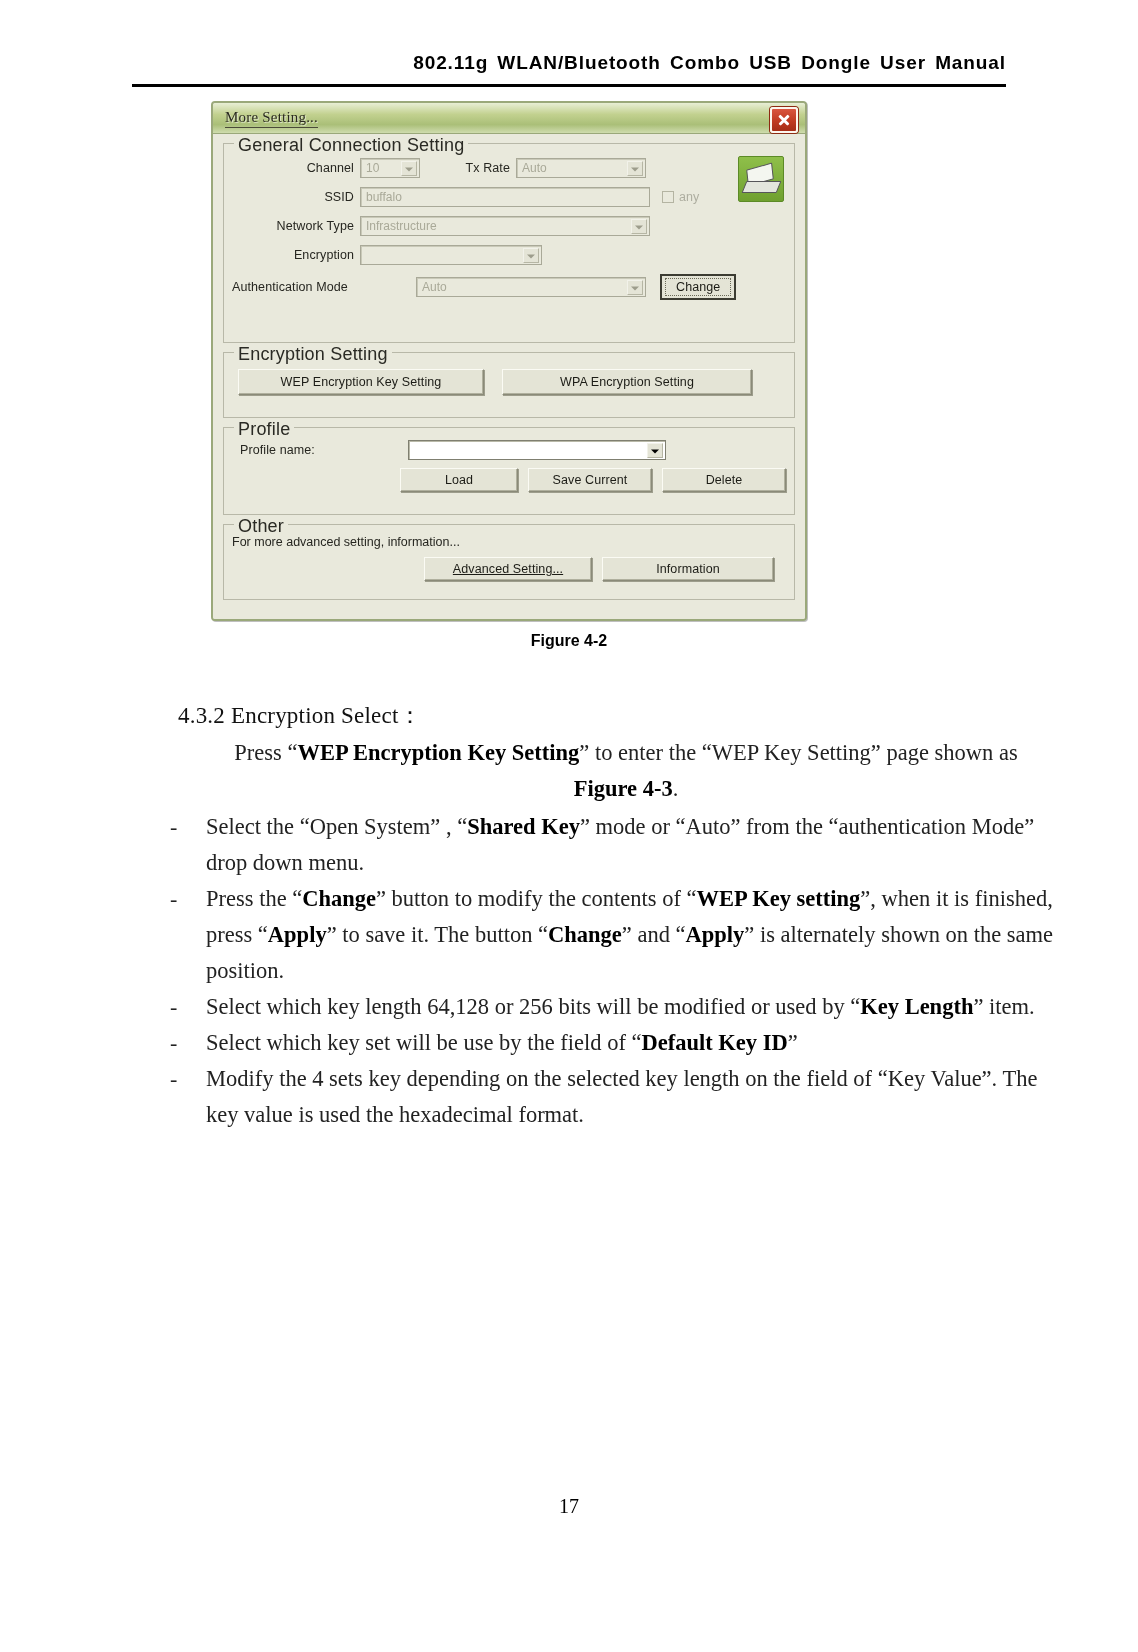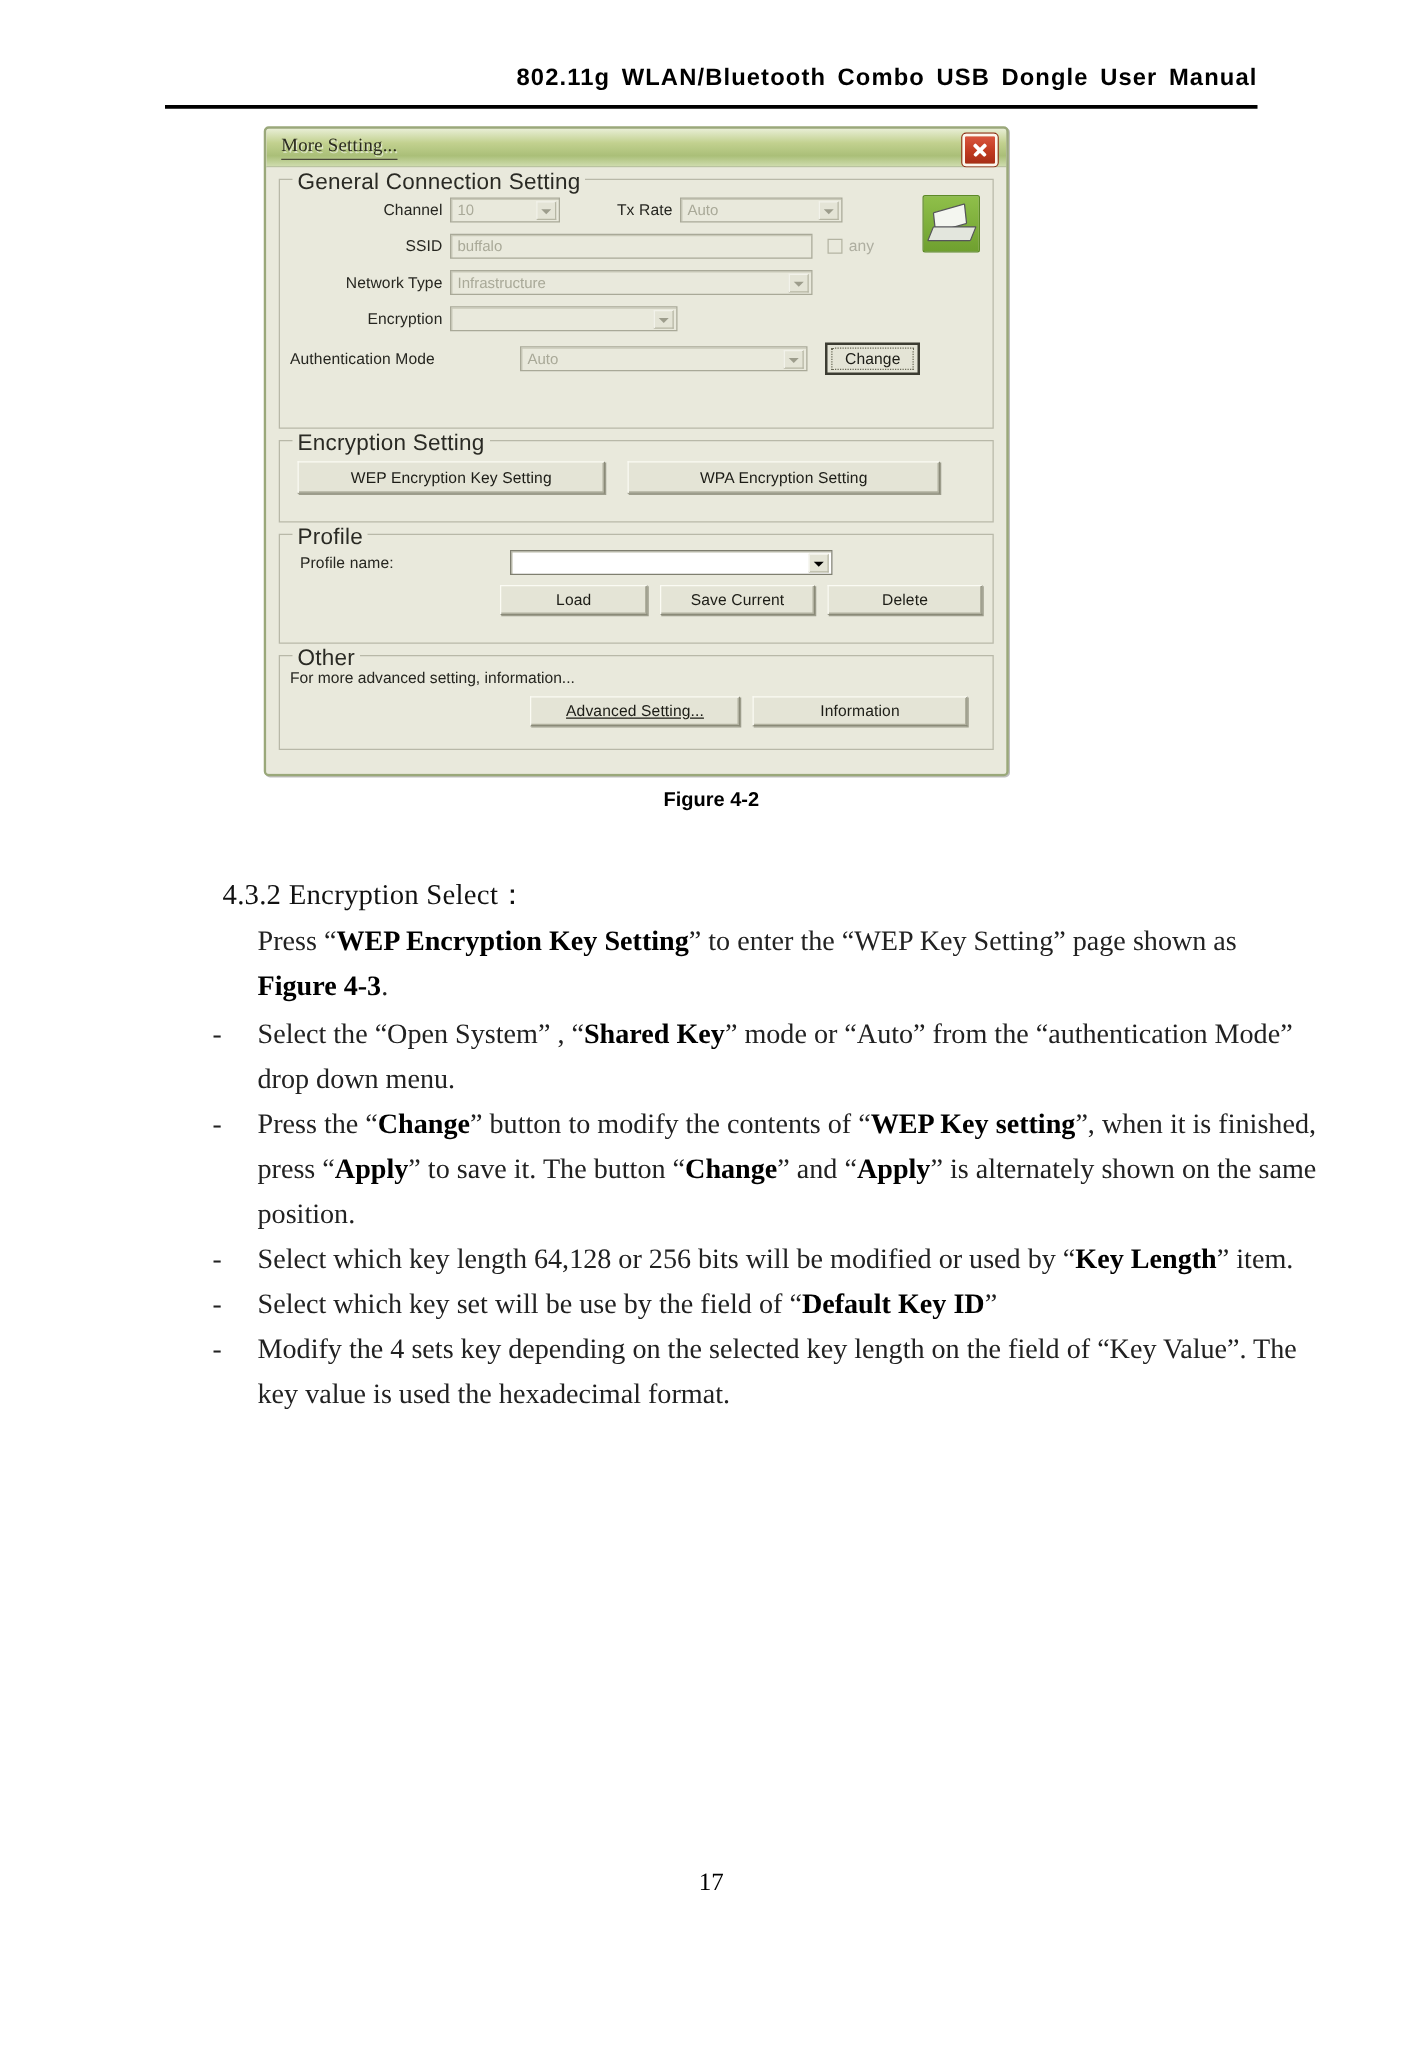--- a/index.html
+++ b/index.html
@@ -331,20 +331,21 @@
     margin: 0 0 4px 10px;
     letter-spacing: 0.2px;
   }
   .lead-para {
     font-family: "Liberation Serif", serif;
     font-size: 22.5px;
     line-height: 36px;
     color: #222;
     margin: 0 0 2px 38px;
     width: 840px;
+    text-align: center;
   }
   .bullets { margin: 0; padding: 0; list-style: none; }
   .bullets li {
     position: relative;
     font-family: "Liberation Serif", serif;
     font-size: 22.5px;
     line-height: 36px;
     color: #222;
     padding-left: 38px;
     margin-bottom: 0px;
@@ -396,21 +397,21 @@
         <span class="glabel">General Connection Setting</span>
         <div class="group-inner" style="position:relative;">
 
           <div class="laptop-icon">
             <span class="scr"></span>
             <span class="base"></span>
           </div>
 
           <div class="row">
             <span class="fld-label" style="width:122px;">Channel</span>
-            <div class="combo" style="width:88px; margin-left:6px;">
+            <div class="combo" style="width:60px; margin-left:6px;">
               <span class="cval">10</span>
               <span class="carrow"></span>
             </div>
             <span class="fld-label" style="width:76px; margin-left:14px;">Tx Rate</span>
             <div class="combo" style="width:130px; margin-left:6px;">
               <span class="cval">Auto</span>
               <span class="carrow"></span>
             </div>
           </div>
 

